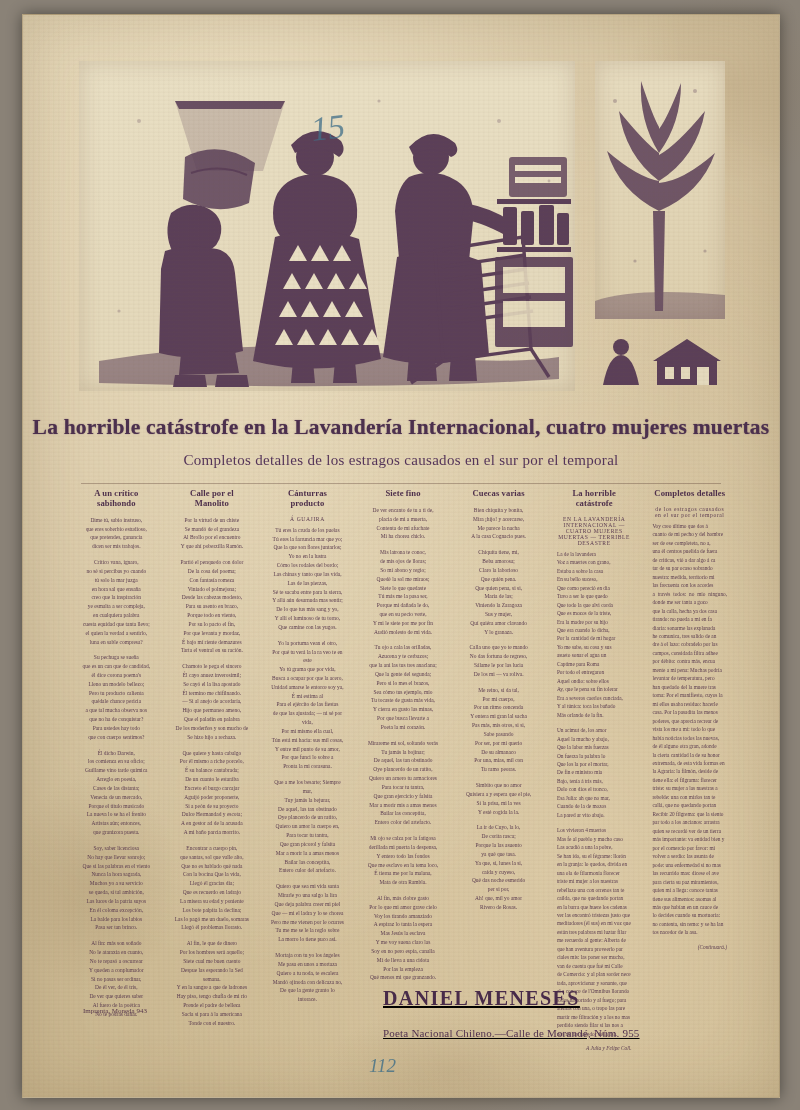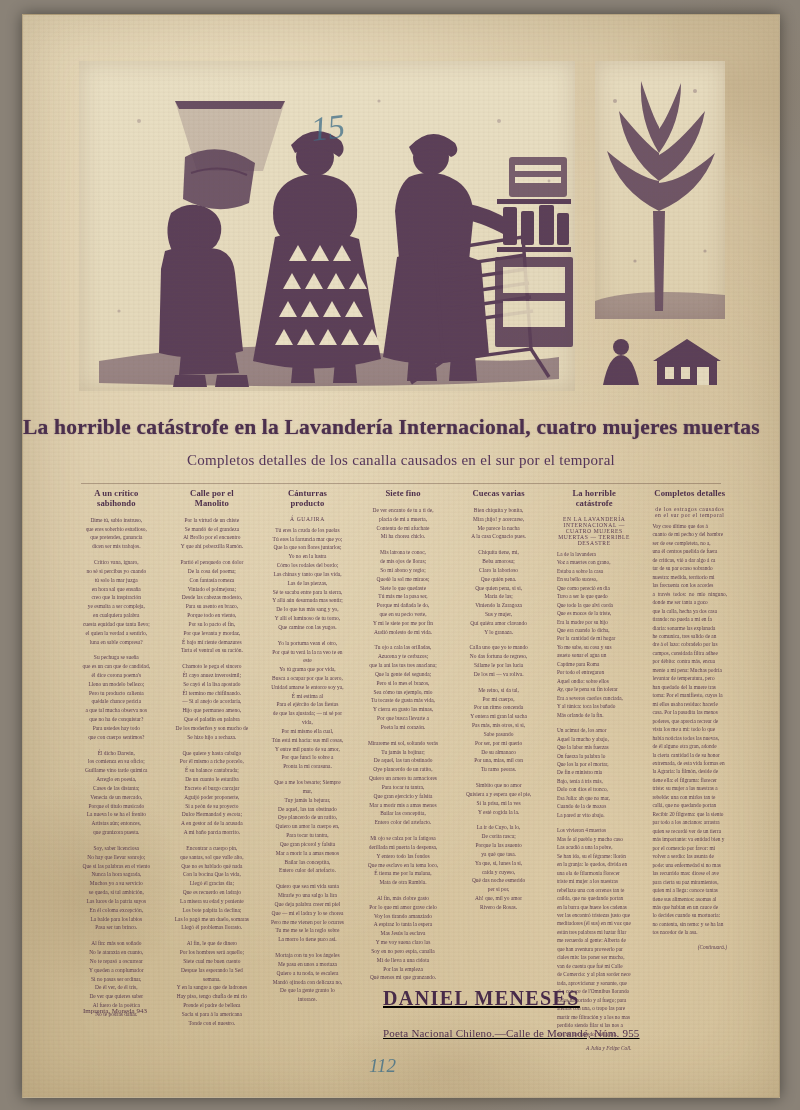--- a/index.html
+++ b/index.html
@@ -75,21 +75,21 @@
     transform: rotate(-7deg);
     opacity: .75;
     font-style: italic;
   }
 
   
   #headline {
     position: absolute;
     left: 0; right: 0;
     top: 400px;
-    text-align: left;
+    text-align: center;
     font-family: "Liberation Serif", serif;
     font-weight: bold;
     font-size: 21.5px;
     letter-spacing: .2px;
     color: #4b2f4e;
     text-shadow: 0 0 1.2px rgba(75,47,78,.7);
   }
   #subhead {
     position: absolute;
     left: 0; right: 0;
@@ -354,21 +354,21 @@
         <rect x="70" y="44" width="9" height="12" fill="#e4d9bd"></rect>
         <rect x="86" y="44" width="9" height="12" fill="#e4d9bd"></rect>
         <rect x="102" y="44" width="12" height="18" fill="#e4d9bd"></rect>
       </g>
     </svg>
 
     <div id="price-mark">15</div>
   </div>
 
   <div id="headline">La horrible catástrofe en la Lavandería Internacional, cuatro mujeres muertas</div>
-  <div id="subhead">Completos detalles de los canalla causados en el sur por el temporal</div>
+  <div id="subhead">Completos detalles de los estragos causados en el sur por el temporal</div>
   <div id="rule"></div>
 
   <div id="columns">
 
     <div class="col">
       <div class="col-title">A un crítico sabihondo</div>
       <div class="stanza">Dime tú, sabio instruso,
 que eres soberbio estudioso,
 que pretendes, ganancia
 dicen ser mis trabajos.</div>

